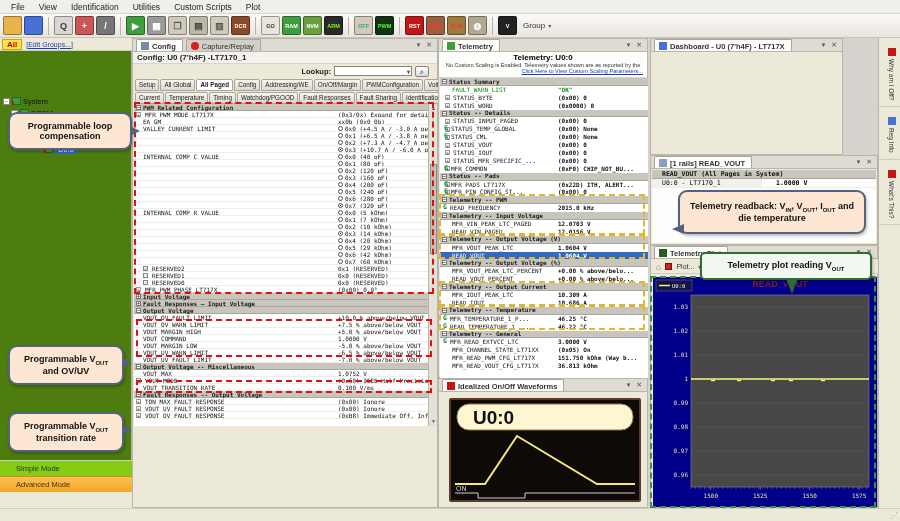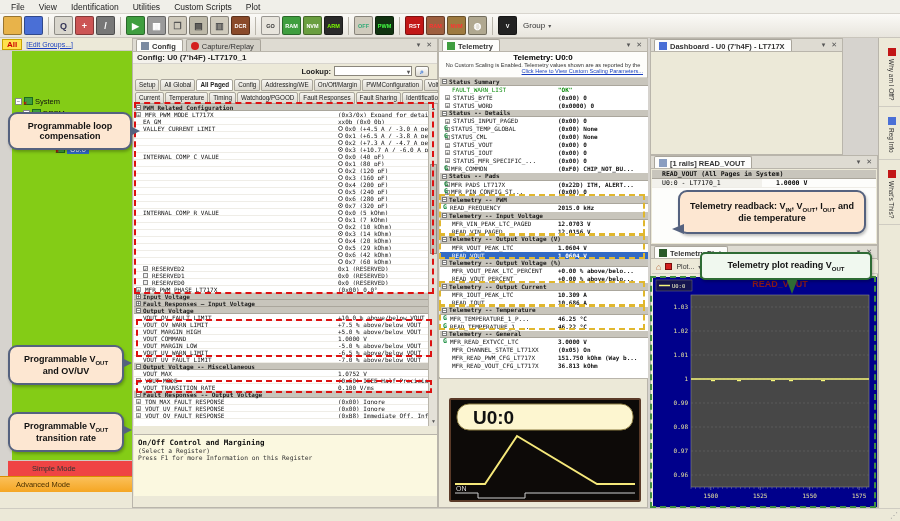--- a/index.html
+++ b/index.html
@@ -12,27 +12,27 @@
   #toolbar { left:0; top:14px; width:900px; height:24px; background:linear-gradient(#fbfaf7,#e8e5dd); border-bottom:1px solid #c9c5bc; display:flex; align-items:center; padding-left:3px; gap:2px; }
   .tbtn { width:19px; height:19px; border-radius:2px; display:flex; align-items:center; justify-content:center; font-size:9px; font-weight:bold; color:#fff; position:relative; }
   .tbtn.lbl { font-size:5.5px; }
   .tsep { width:1px; height:18px; background:#b9b5ab; margin:0 3px; }
   #group-combo { display:flex; align-items:center; gap:3px; margin-left:4px; font-size:8px; color:#333; }
   #group-combo .dd { font-size:6px; color:#555; }
   
   #groups-bar { left:0; top:38px; width:132px; height:13px; background:#ece9d8; display:flex; align-items:center; gap:4px; padding-left:2px; border-bottom:1px solid #cfccc2; }
   #all-badge { background:#ffe14d; color:#c00; font-weight:bold; font-size:8px; padding:0 4px; border:1px solid #c8a400; }
   #edit-groups { color:#1a3fbf; font-size:7px; text-decoration:underline; }
-  #tree-panel { left:12px; top:51px; width:132px; height:409px; background:#84cc16; border-right:1px solid #b9b5ab; padding-top:44px; }
+  #tree-panel { left:0; top:51px; width:132px; height:409px; background:#4d7c0f; border-right:1px solid #b9b5ab; padding-top:44px; }
   .tree-row { display:flex; align-items:center; height:12px; font-size:7.5px; color:#111; white-space:nowrap; }
   .tree-box { width:7px; height:7px; border:1px solid #888; background:#fff; font-size:6px; line-height:5px; text-align:center; color:#444; margin-right:2px; flex:none; }
   .chip-ico { width:9px; height:8px; background:#3f9e3f; border:1px solid #1d6b1d; margin-right:2px; position:relative; flex:none; }
   .chip-ico:after { content:"✕"; position:absolute; left:-2px; bottom:-2px; font-size:5px; color:#d00; font-weight:bold; }
   .tree-sel { background:#316ac5; color:#fff; padding:0 3px; }
-  #mode-simple { left:8px; top:460px; width:132px; height:16px; background:#ef4444; border-top:1px solid #cfccc2; font-size:7.5px; display:flex; align-items:center; padding-left:24px; color:#333; }
+  #mode-simple { left:0; top:460px; width:132px; height:16px; background:#84cc16; border-top:1px solid #cfccc2; font-size:7.5px; display:flex; align-items:center; padding-left:16px; color:#333; }
   #mode-adv { left:0; top:476px; width:132px; height:16px; background:linear-gradient(#fbc05a,#f5a623); font-size:7.5px; display:flex; align-items:center; padding-left:16px; color:#4a3000; border-top:1px solid #d98d00; }
   #left-fill { left:0; top:492px; width:132px; height:16px; background:#ece9d8; }
   
   .panel { background:#ece9d8; border:1px solid #b9b5ab; }
   .tabbar { height:13px; display:flex; align-items:flex-end; background:#dedbd2; border-bottom:1px solid #b9b5ab; position:relative; }
   .tab { font-size:7.5px; color:#333; background:#d2cfc6; border:1px solid #a9a59b; border-bottom:none; padding:1px 6px 0 4px; margin-left:3px; height:12px; display:flex; align-items:center; gap:3px; border-radius:2px 2px 0 0; white-space:nowrap; }
   .tab.active { background:#fdfdfb; font-weight:bold; }
   .winbtns { position:absolute; right:3px; top:2px; font-size:7px; color:#555; letter-spacing:2px; }
   .tabico { width:8px; height:8px; flex:none; }
   
@@ -528,25 +528,20 @@
           <span>VOUT_OV_FAULT_RESPONSE</span>
         </span>
         <span class="val">(0xB8) Immediate Off, Infinite_Retry</span>
       </div>
     </div>
   <div id="cfg-scroll">
     <span class="arr" style="top:0">▲</span>
       <span class="thumb"></span>
       <span class="arr" style="bottom:0;top:auto">▼</span>
   </div>
-  <div id="cfg-help">
-    <div class="t">On/Off Control and Margining</div>
-    <div class="l">(Select a Register)</div>
-    <div class="l">Press F1 for more Information on this Register</div>
-  </div>
 </div>
 
 <div id="telem-panel" class="abs panel">
   <div class="tabbar">
     <div class="tab active">
       <span class="tabico" style="background:#3f9e3f"></span>
       <span>Telemetry</span>
     </div>
     <span class="winbtns">▾ ✕</span>
   </div>
@@ -775,20 +770,27 @@
       <div class="t-line">
         <span class="nm">
           <span>MFR_READ_VOUT_CFG_LT717X</span>
         </span>
         <span class="vl">36.813 kOhm</span>
       </div>
     </div>
 </div>
 
 <div id="wave-panel" class="abs panel">
+  <div class="tabbar">
+    <div class="tab active">
+      <span class="tabico" style="background:#c21717"></span>
+      <span>Idealized On/Off Waveforms</span>
+    </div>
+    <span class="winbtns">▾ ✕</span>
+  </div>
   <div id="wave-black">
     <svg id="wave-svg" width="188" height="100">
         <rect x="6" y="4" width="176" height="26" rx="12" fill="#fdf6d0" stroke="#8a7a40" stroke-width="1"></rect>
         <text x="22" y="24" font-size="19" font-weight="bold" fill="#111" font-family="Liberation Sans, sans-serif">U0:0</text>
         <polyline points="4,84 34,84 66,36 146,84 184,84" fill="none" stroke="#f5e87a" stroke-width="2"></polyline>
         <polyline points="4,93 27,93 27,98 74,98 74,93 184,93" fill="none" stroke="#cfcfcf" stroke-width="1"></polyline>
         <text x="5" y="91" font-size="7" fill="#ddd" font-family="Liberation Sans, sans-serif">ON</text>
       </svg>
   </div>
 </div>

